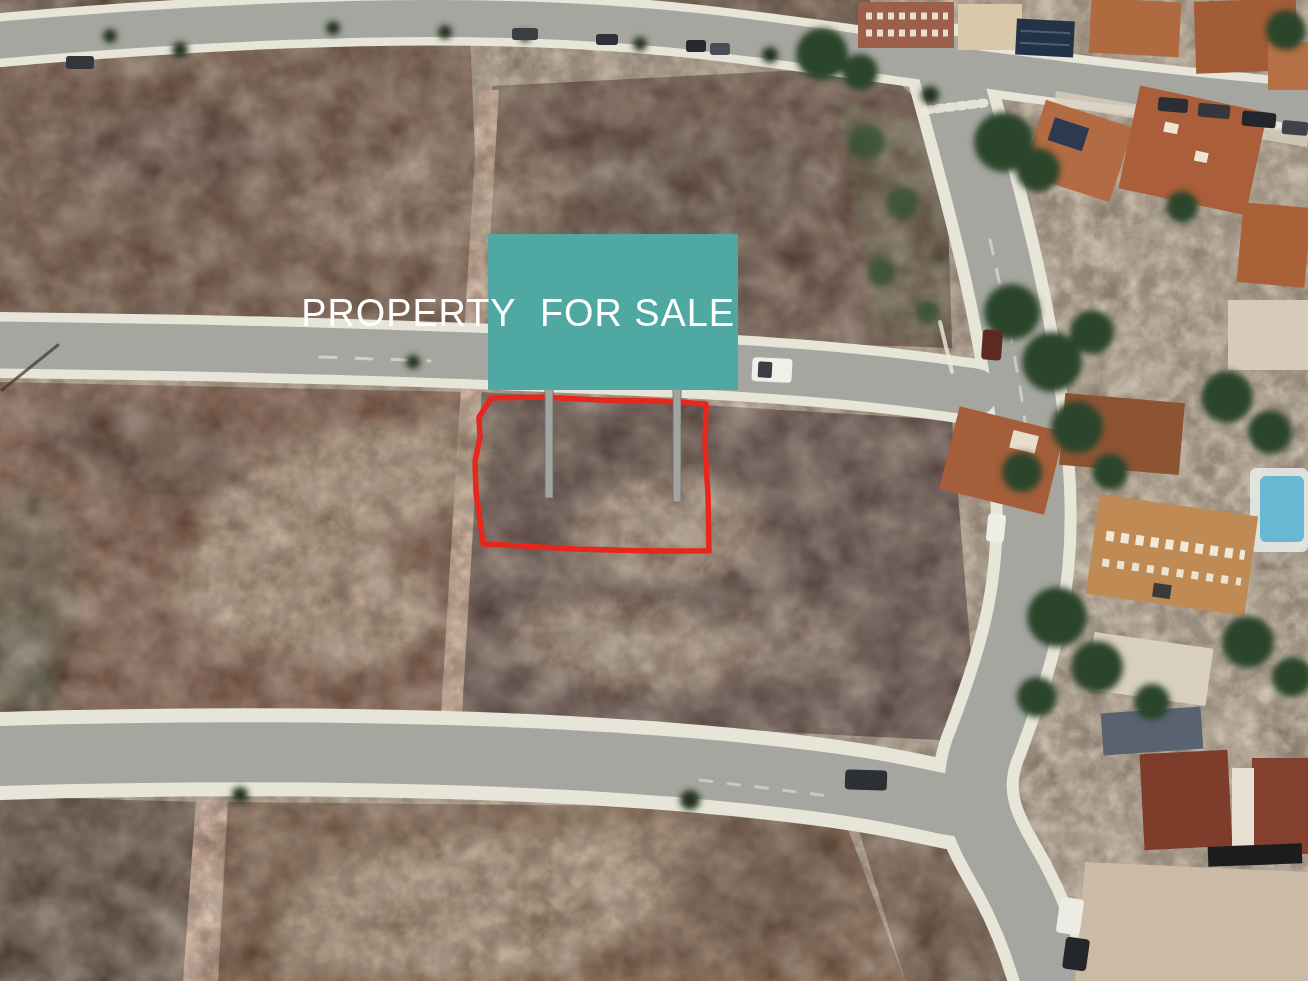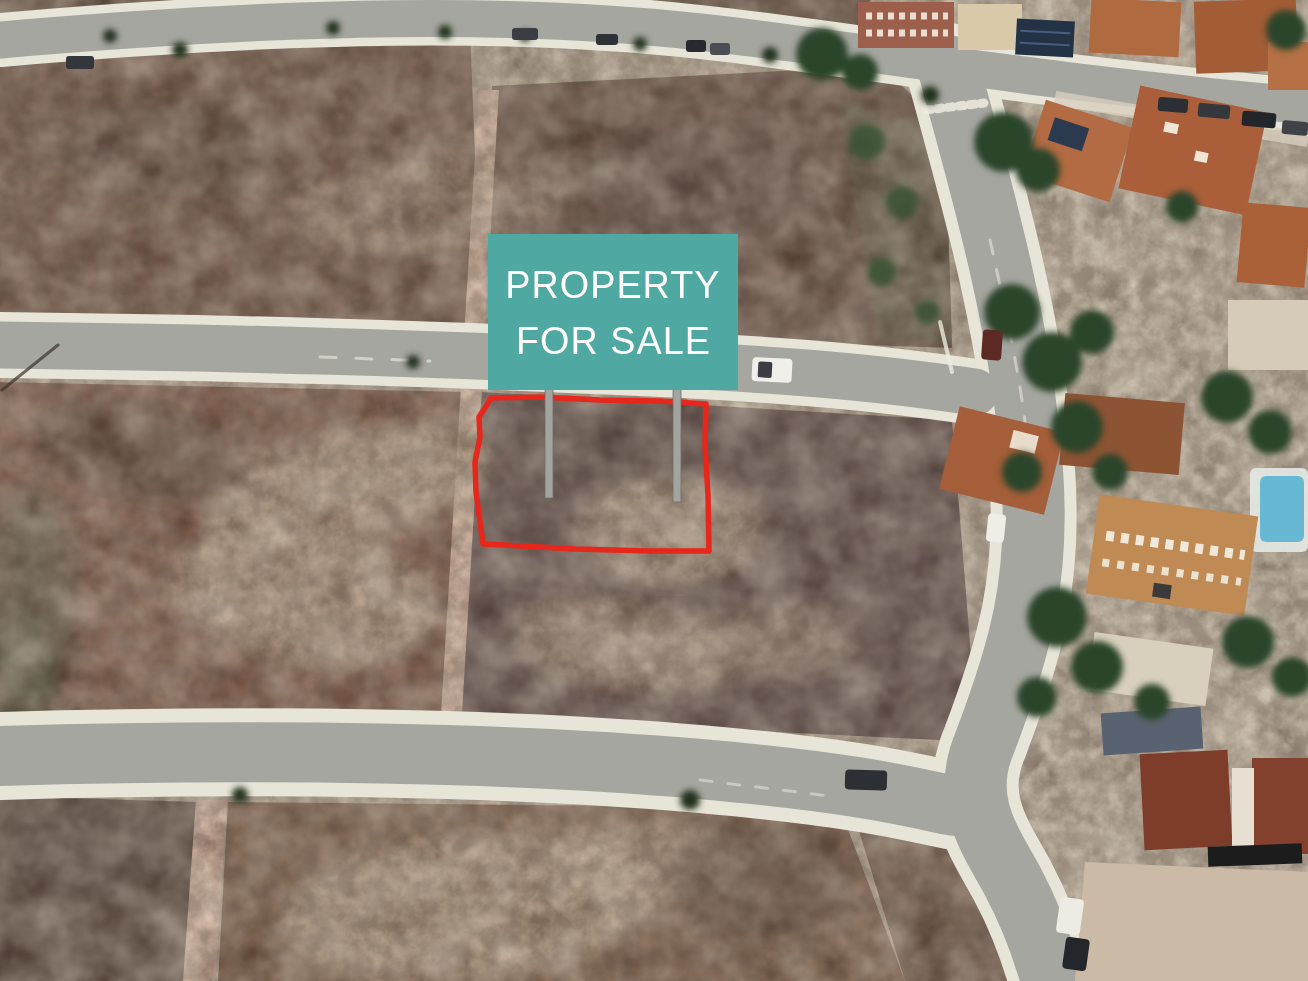--- a/index.html
+++ b/index.html
@@ -1,20 +1,20 @@
 <!DOCTYPE html>
 <html><head>
 <meta charset="utf-8">
 <style>
   html,body{margin:0;padding:0;background:#222;}
   #stage{position:relative;width:1308px;height:981px;overflow:hidden;
          font-family:"Liberation Sans",sans-serif;background:#c6b8a4;}
   #scene{position:absolute;left:0;top:0;}
   #sale-sign{position:absolute;left:488px;top:234px;width:250px;height:156px;
-             display:flex;flex-direction:column;align-items:center;justify-content:center;
+             display:flex;align-items:center;justify-content:flex-end;
              gap:17px;padding-top:0;box-sizing:border-box;}
   #sale-sign span{font-size:39px;font-weight:400;letter-spacing:1px;line-height:1;
                   transform:scaleX(.97);white-space:nowrap;}
 </style>
 </head>
 <body>
 
 <div id="stage">
 <svg id="scene" width="1308" height="981" viewBox="0 0 1308 981" xmlns="http://www.w3.org/2000/svg">
   <defs>

